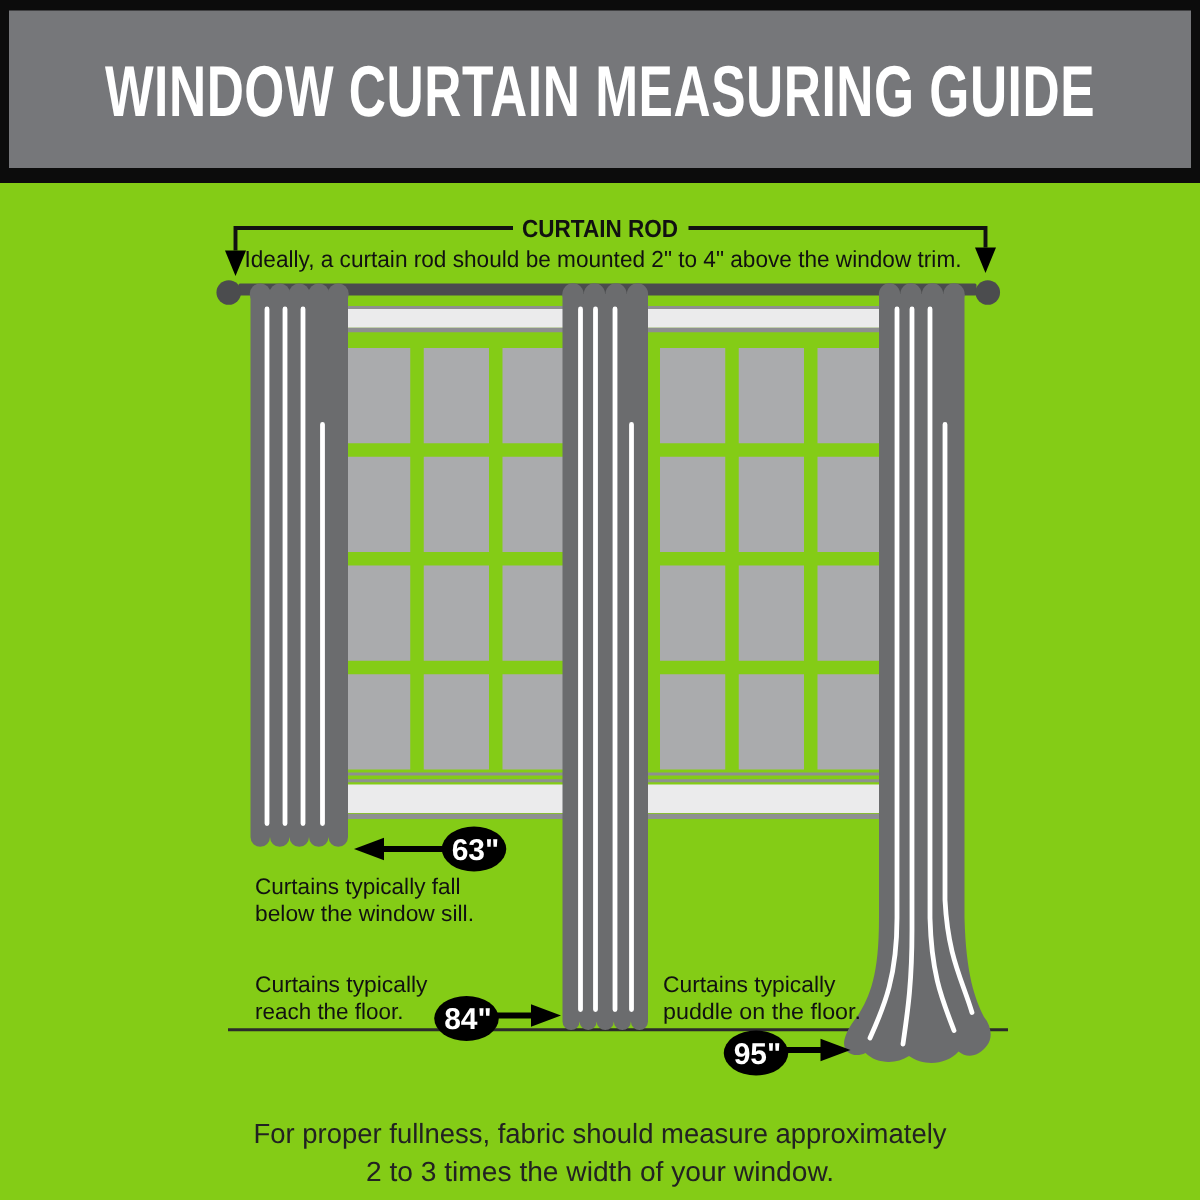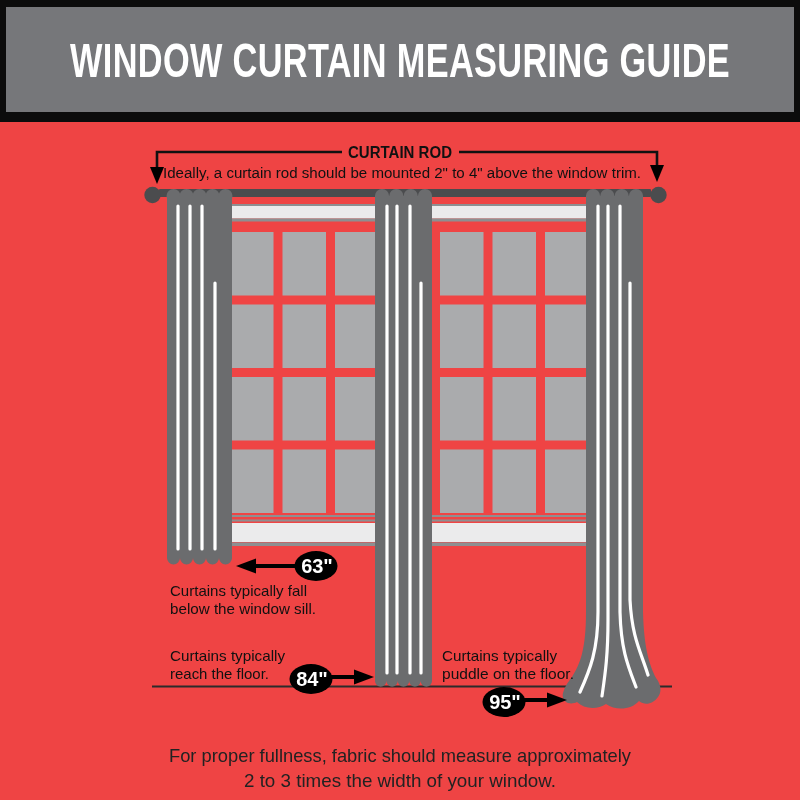--- a/index.html
+++ b/index.html
@@ -1,16 +1,16 @@
 <!DOCTYPE html>
 <html><head>
 <meta charset="utf-8">
 <style>
   html,body { margin:0; padding:0; background:#ffffff; }
-  .canvas { position:relative; width:800px; height:800px; background:#ef4444; overflow:hidden;text-decoration:underline; }
+  .canvas { position:relative; width:800px; height:800px; background:#84cc16; overflow:hidden;text-decoration:underline; }
   svg text { font-family:"Liberation Sans", sans-serif; }
   .title { font-weight:bold; fill:#ffffff; font-size:48px; letter-spacing:0.5px; }
   .rod-label { font-weight:bold; font-size:16.5px; fill:#111111; }
   .rod-note { font-size:15.5px; fill:#111111; }
   .label { font-size:15px; fill:#111111; }
   .footer-text { font-size:18.5px; fill:#222222; }
   .badge-text { font-size:20px; font-weight:bold; fill:#ffffff; }
   .callout-line { stroke:#111111; stroke-width:2.6; fill:none; }
   .arrow-shaft { stroke:#000000; stroke-width:4; }
   .fold { stroke:#ffffff; stroke-width:3.2; stroke-linecap:round; fill:none; }

